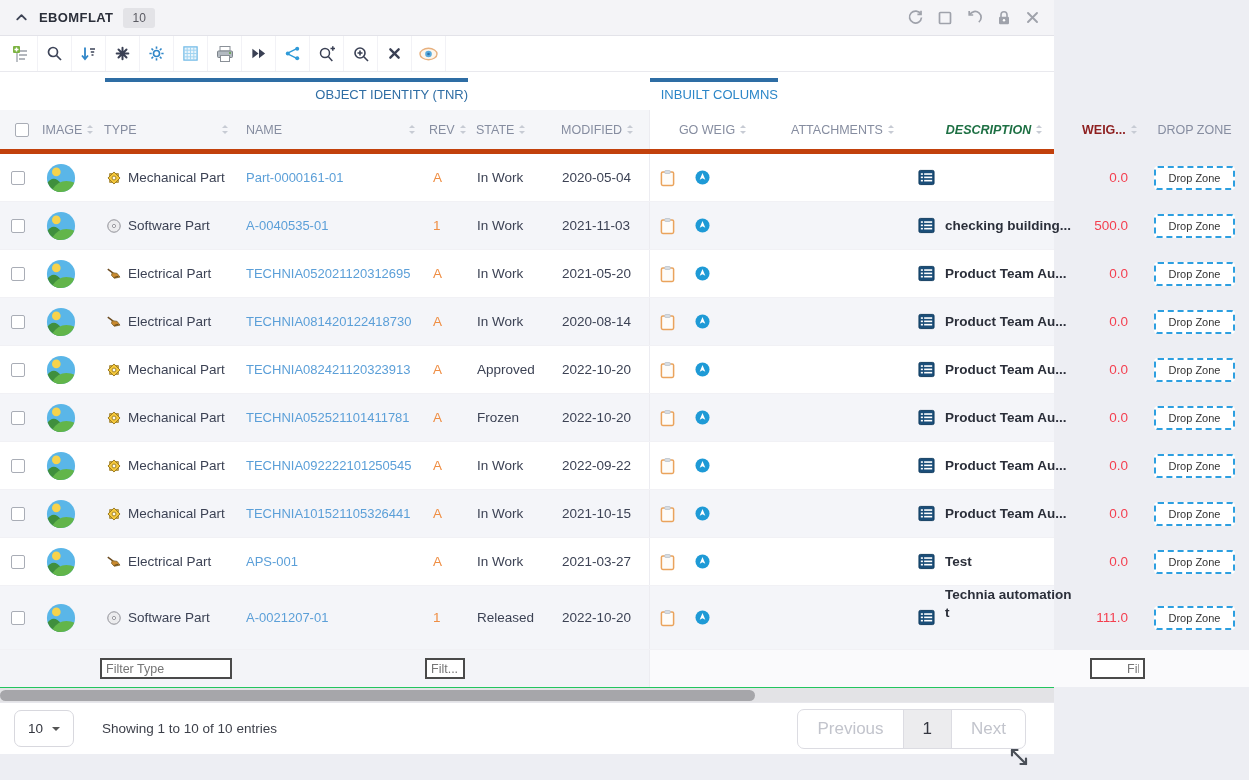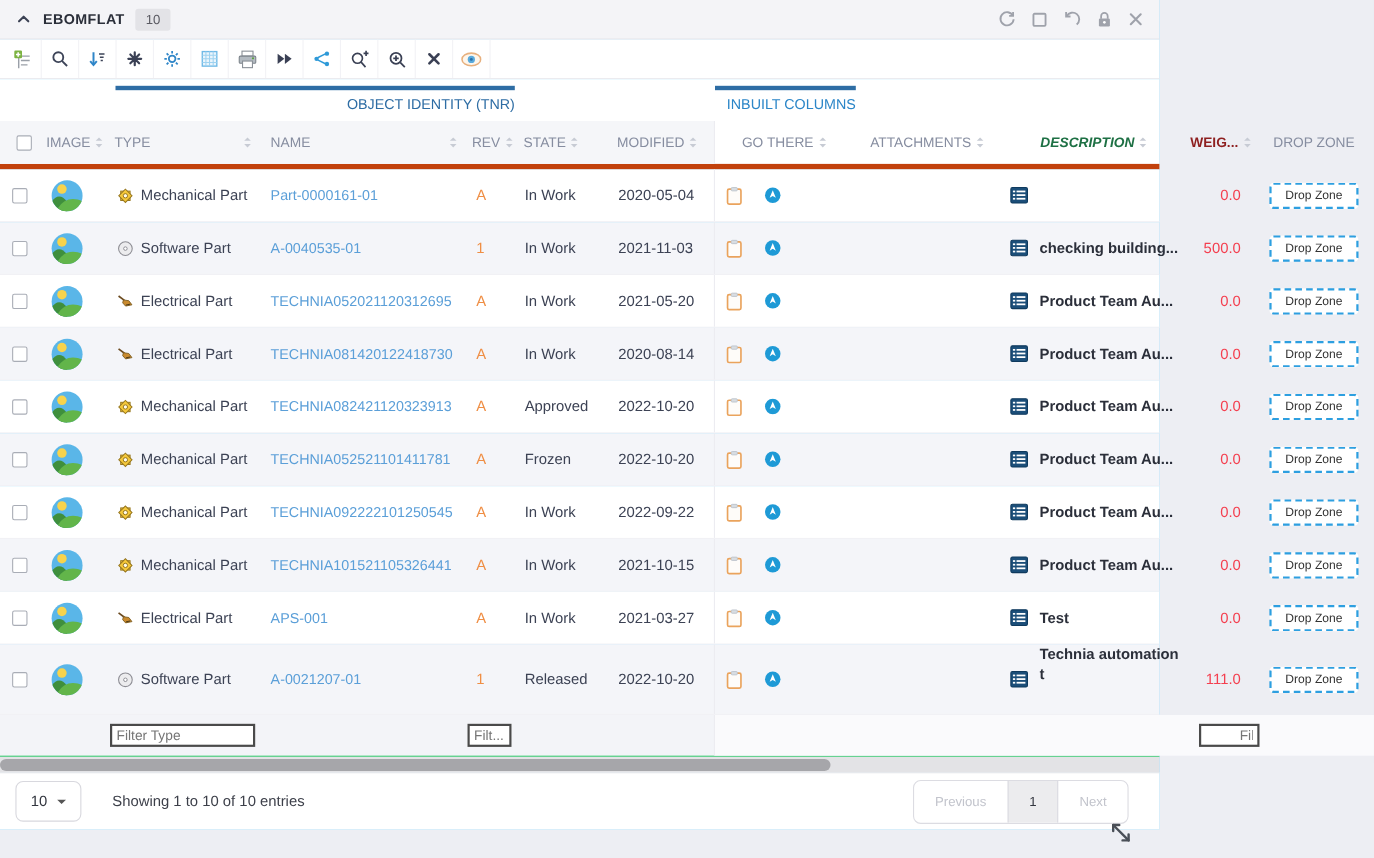--- a/index.html
+++ b/index.html
@@ -1,18 +1,18 @@
 <!DOCTYPE html>
 <html style="--accent_bar: #2e6da4; --link: #5b9fd8; --rev: #ef8e44; --weight_value: #f43f4f; --description_header: #1e7044; --weight_header: #8e1f1f; --drop_zone_border: #2d9fe0;"><head>
 <meta charset="utf-8">
 <style>
   * { box-sizing: border-box; margin: 0; padding: 0; }
   body { margin: 0; background: #e9ebf0; }
   .page { width: 1249px; height: 780px; background: #edeef3; font-family: "Liberation Sans", sans-serif; position: relative; overflow: hidden; }
-  .panel { background: #7dd3fc; width: 1054px; position: relative; }
+  .panel { background: #f97316; width: 1054px; position: relative; }
 
   
   .panel-header { height: 36px; background: #f4f4f7; border-bottom: 1px solid #e3e3e9; display: flex; align-items: center; padding: 0 14px; }
   .panel-title { font-size: 13px; font-weight: bold; color: #2b2f3a; letter-spacing: .4px; margin-left: 10px; }
   .badge { background: #e3e3e7; color: #5a5a62; font-size: 12px; border-radius: 3px; padding: 3px 9px; margin-left: 10px; }
   .win-controls { margin-left: auto; display: flex; align-items: center; gap: 13px; }
   .win-controls .wbtn { display: inline-flex; cursor: pointer; }
 
   
   .toolbar { height: 36px; display: flex; align-items: stretch; border-bottom: 1px solid #e9e9ee; background: #fff; padding-left: 4px; }
@@ -79,21 +79,21 @@
   
   .hscroll { height: 14px; background: #e3e3e6; position: relative; cursor: pointer; }
   .hthumb { position: absolute; left: 0; top: 1.5px; height: 11px; width: 755px; background: #a6a6aa; border-radius: 6px; cursor: grab; }
 
   
   .bottom-bar { height: 52px; background: #fff; border-top: 1px solid #e7e7ec; display: flex; align-items: center; padding: 0 14px; }
   .page-size { border: 1px solid #d8d8de; border-radius: 7px; height: 37px; padding: 0 13px; display: flex; align-items: center; gap: 9px; font-size: 13.5px; color: #33363f; cursor: pointer; background: #fff; }
   .caret { width: 0; height: 0; border: 4.5px solid transparent; border-top-color: #555; margin-top: 4px; }
   .summary { font-size: 13.5px; color: #3c3f49; margin-left: 28px; }
   .pagination { margin-left: auto; margin-right: 14px; display: flex; border: 1px solid #dcdce2; border-radius: 7px; overflow: hidden; height: 40px; background: #fff; }
-  .pg { display: flex; align-items: center; padding: 0 19px; font-size: 12px; cursor: pointer; }
+  .pg { display: flex; align-items: center; padding: 0 19px; font-size: 17px; cursor: pointer; }
   .pg.prev, .pg.next { color: #c2c4cc; }
   .pg.cur { background: #ececee; color: #33363f; border-left: 1px solid #dcdce2; border-right: 1px solid #dcdce2; }
   .resize-handle { position: absolute; right: 22px; top: 744px; cursor: nwse-resize; }
 </style>
 </head>
 <body>
 
 <svg width="0" height="0" style="position:absolute">
   <defs>
     <clipPath id="avclip">
@@ -283,21 +283,21 @@
         <div class="hc c-mod">
             <span class="lbl">MODIFIED</span>
             <span class="sort">
               <i class="up"></i>
               <i class="dn"></i>
             </span>
           </div>
       </div>
       <div class="right-group">
         <div class="hc c-go center">
-            <span class="lbl">GO THERE</span>
+            <span class="lbl">GO WEIG</span>
             <span class="sort">
               <i class="up"></i>
               <i class="dn"></i>
             </span>
           </div>
         <div class="hc c-att center">
             <span class="lbl">ATTACHMENTS</span>
             <span class="sort">
               <i class="up"></i>
               <i class="dn"></i>

